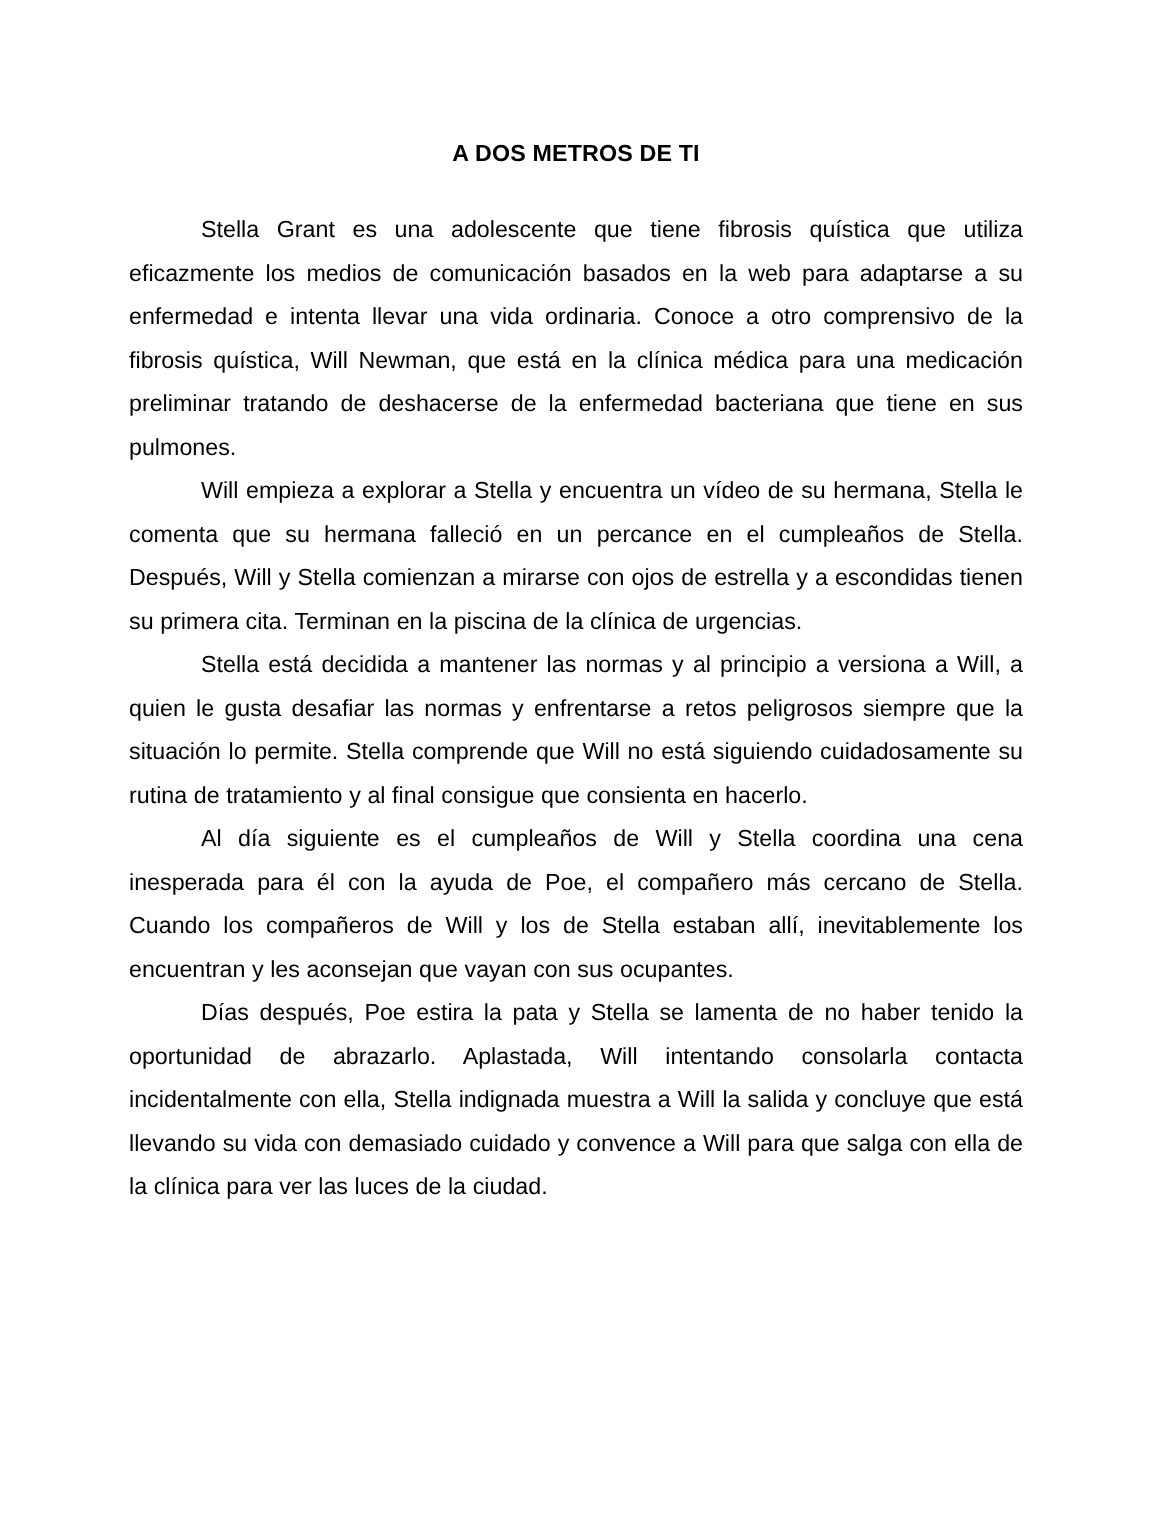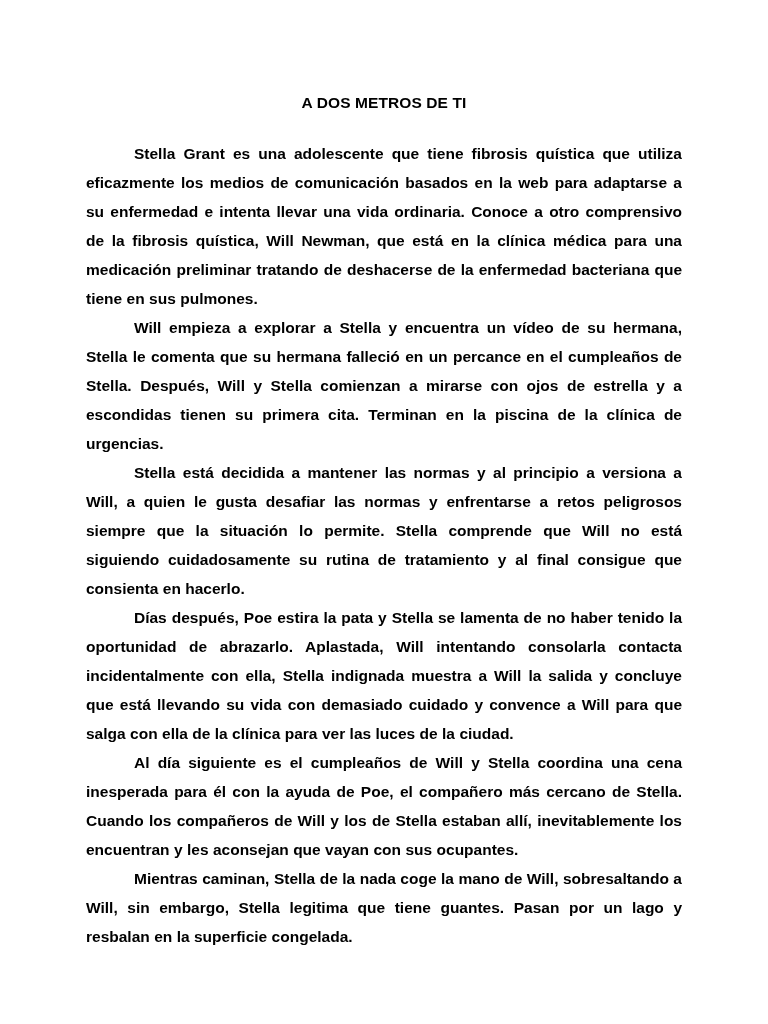--- a/index.html
+++ b/index.html
@@ -42,21 +42,21 @@
     margin: 0 0 0 0;
     padding: 0;
   }
 
   .title-gap {
     height: 22px;
   }
 
   .doc-paragraph {
     font-size: 15.5px;
-    font-weight: bold;
+    font-weight: normal;
     line-height: 29px;
     text-align: justify;
     text-justify: inter-word;
     text-indent: 48px;
     margin: 0;
     padding: 0;
     word-spacing: 0.1px;
     hyphens: none;
   }
 
@@ -74,20 +74,19 @@
 
     <div class="title-gap"></div>
 
     <p class="doc-paragraph">Stella Grant es una adolescente que tiene fibrosis quística que utiliza eficazmente los medios de comunicación basados en la web para adaptarse a su enfermedad e intenta llevar una vida ordinaria. Conoce a otro comprensivo de la fibrosis quística, Will Newman, que está en la clínica médica para una medicación preliminar tratando de deshacerse de la enfermedad bacteriana que tiene en sus pulmones.</p>
 
 
     <p class="doc-paragraph">Will empieza a explorar a Stella y encuentra un vídeo de su hermana, Stella le comenta que su hermana falleció en un percance en el cumpleaños de Stella. Después, Will y Stella comienzan a mirarse con ojos de estrella y a escondidas tienen su primera cita. Terminan en la piscina de la clínica de urgencias.</p>
 
     <p class="doc-paragraph">Stella está decidida a mantener las normas y al principio a versiona a Will, a quien le gusta desafiar las normas y enfrentarse a retos peligrosos siempre que la situación lo permite. Stella comprende que Will no está siguiendo cuidadosamente su rutina de tratamiento y al final consigue que consienta en hacerlo.</p>
 
+    <p class="doc-paragraph">Al día siguiente es el cumpleaños de Will y Stella coordina una cena inesperada para él con la ayuda de Poe, el compañero más cercano de Stella. Cuando los compañeros de Will y los de Stella estaban allí, inevitablemente los encuentran y les aconsejan que vayan con sus ocupantes.</p>
+
     <p class="doc-paragraph">Días después, Poe estira la pata y Stella se lamenta de no haber tenido la oportunidad de abrazarlo. Aplastada, Will intentando consolarla contacta incidentalmente con ella, Stella indignada muestra a Will la salida y concluye que está llevando su vida con demasiado cuidado y convence a Will para que salga con ella de la clínica para ver las luces de la ciudad.</p>
 
-    <p class="doc-paragraph">Al día siguiente es el cumpleaños de Will y Stella coordina una cena inesperada para él con la ayuda de Poe, el compañero más cercano de Stella. Cuando los compañeros de Will y los de Stella estaban allí, inevitablemente los encuentran y les aconsejan que vayan con sus ocupantes.</p>
-
-    <p class="doc-paragraph">Mientras caminan, Stella de la nada coge la mano de Will, sobresaltando a Will, sin embargo, Stella legitima que tiene guantes. Pasan por un lago y resbalan en la superficie congelada.</p>
 
   </div>
 </div>
 
 </body></html>

